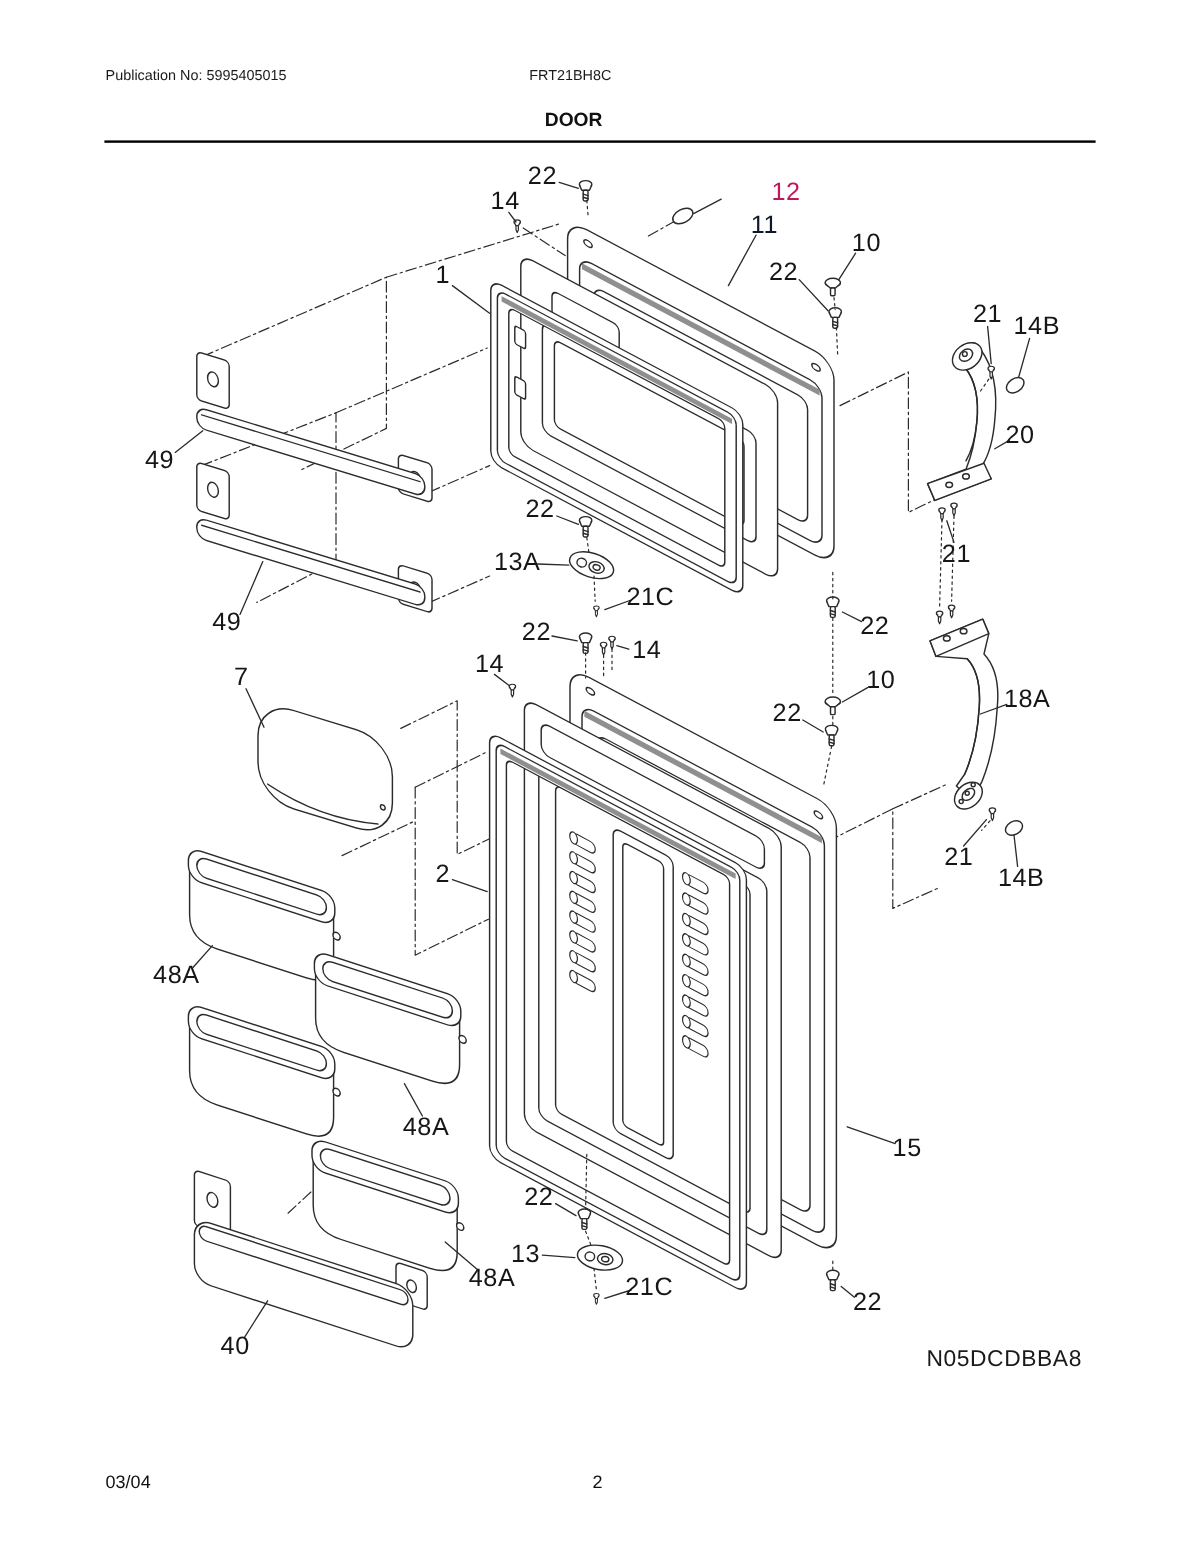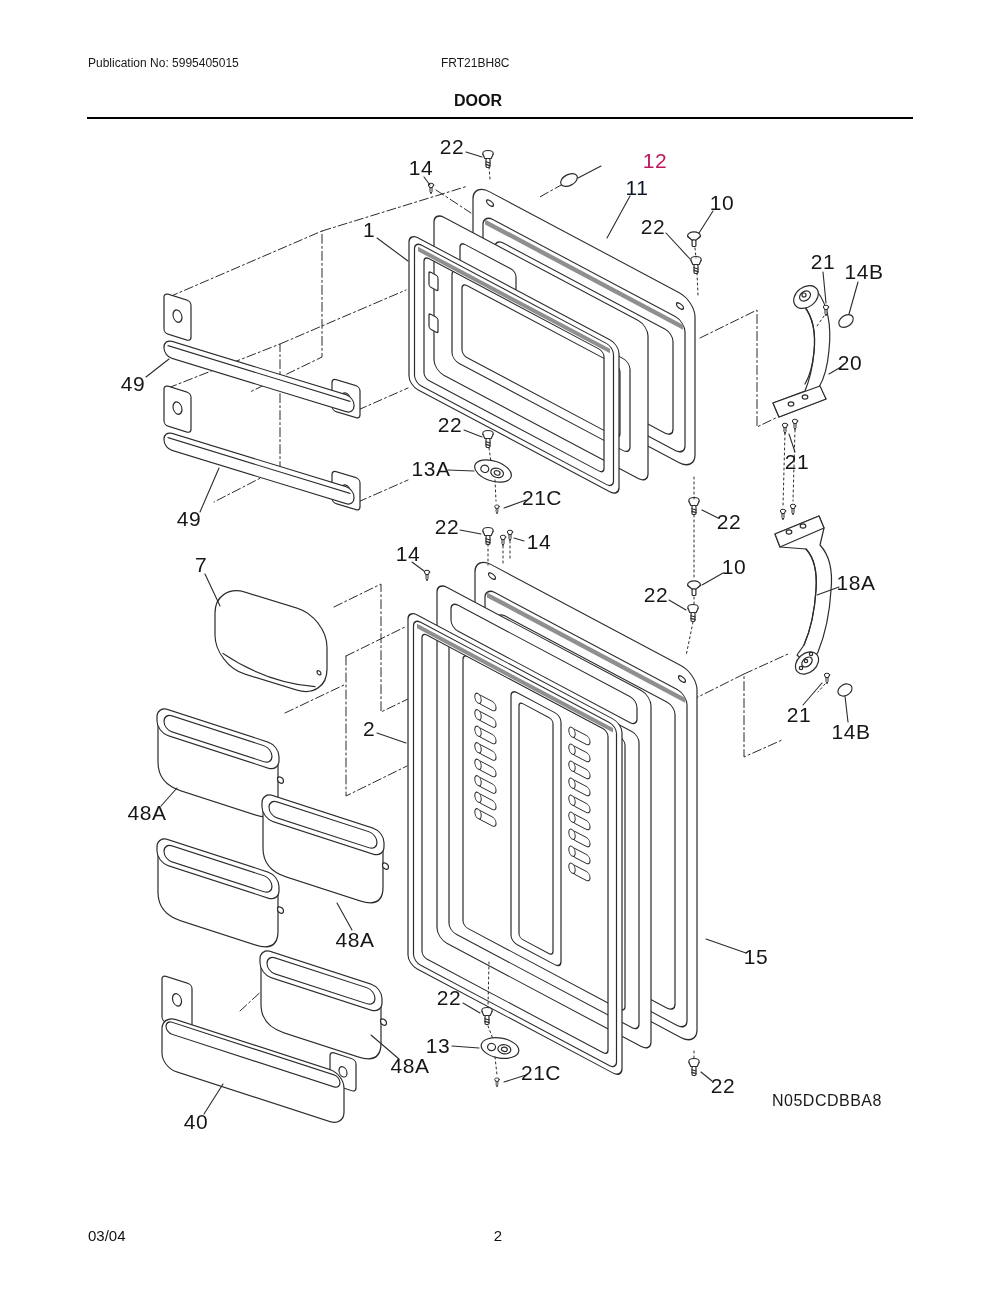--- a/index.html
+++ b/index.html
@@ -1,21 +1,21 @@
 <!DOCTYPE html>
 <html><head>
 <meta charset="utf-8">
 <style>
   html,body{margin:0;padding:0;background:#888;}
   .page{position:relative;width:1000px;height:1294px;background:#ffffff;
         font-family:"Liberation Sans", sans-serif;color:#111;overflow:hidden;margin:0 auto;}
   .hdr-text{position:absolute;font-size:12px;color:#1a1a1a;white-space:nowrap;}
   .title{position:absolute;font-size:16px;font-weight:bold;transform:translateX(-50%);}
   .rule{position:absolute;left:87px;top:117px;width:826px;height:2px;background:#000;}
-  .diagram-code{position:absolute;left:772px;top:1092px;font-size:16px;color:#1a1a1a;letter-spacing:.5px;}
+  .diagram-code{position:absolute;left:772px;top:1122px;font-size:19px;color:#1a1a1a;letter-spacing:.5px;}
   .ftr-date{position:absolute;left:88px;top:1227px;font-size:15px;}
   .ftr-page{position:absolute;left:498px;top:1227px;font-size:15px;transform:translateX(-50%);}
   svg.art{position:absolute;left:0;top:0;}
   #callout-layer{position:absolute;left:0;top:0;width:100%;height:100%;pointer-events:none;}
   .callout{position:absolute;transform:translate(-50%,-50%);font-size:21px;color:#161616;
            white-space:nowrap;letter-spacing:.5px;}
 </style>
 </head>
 <body>
 

